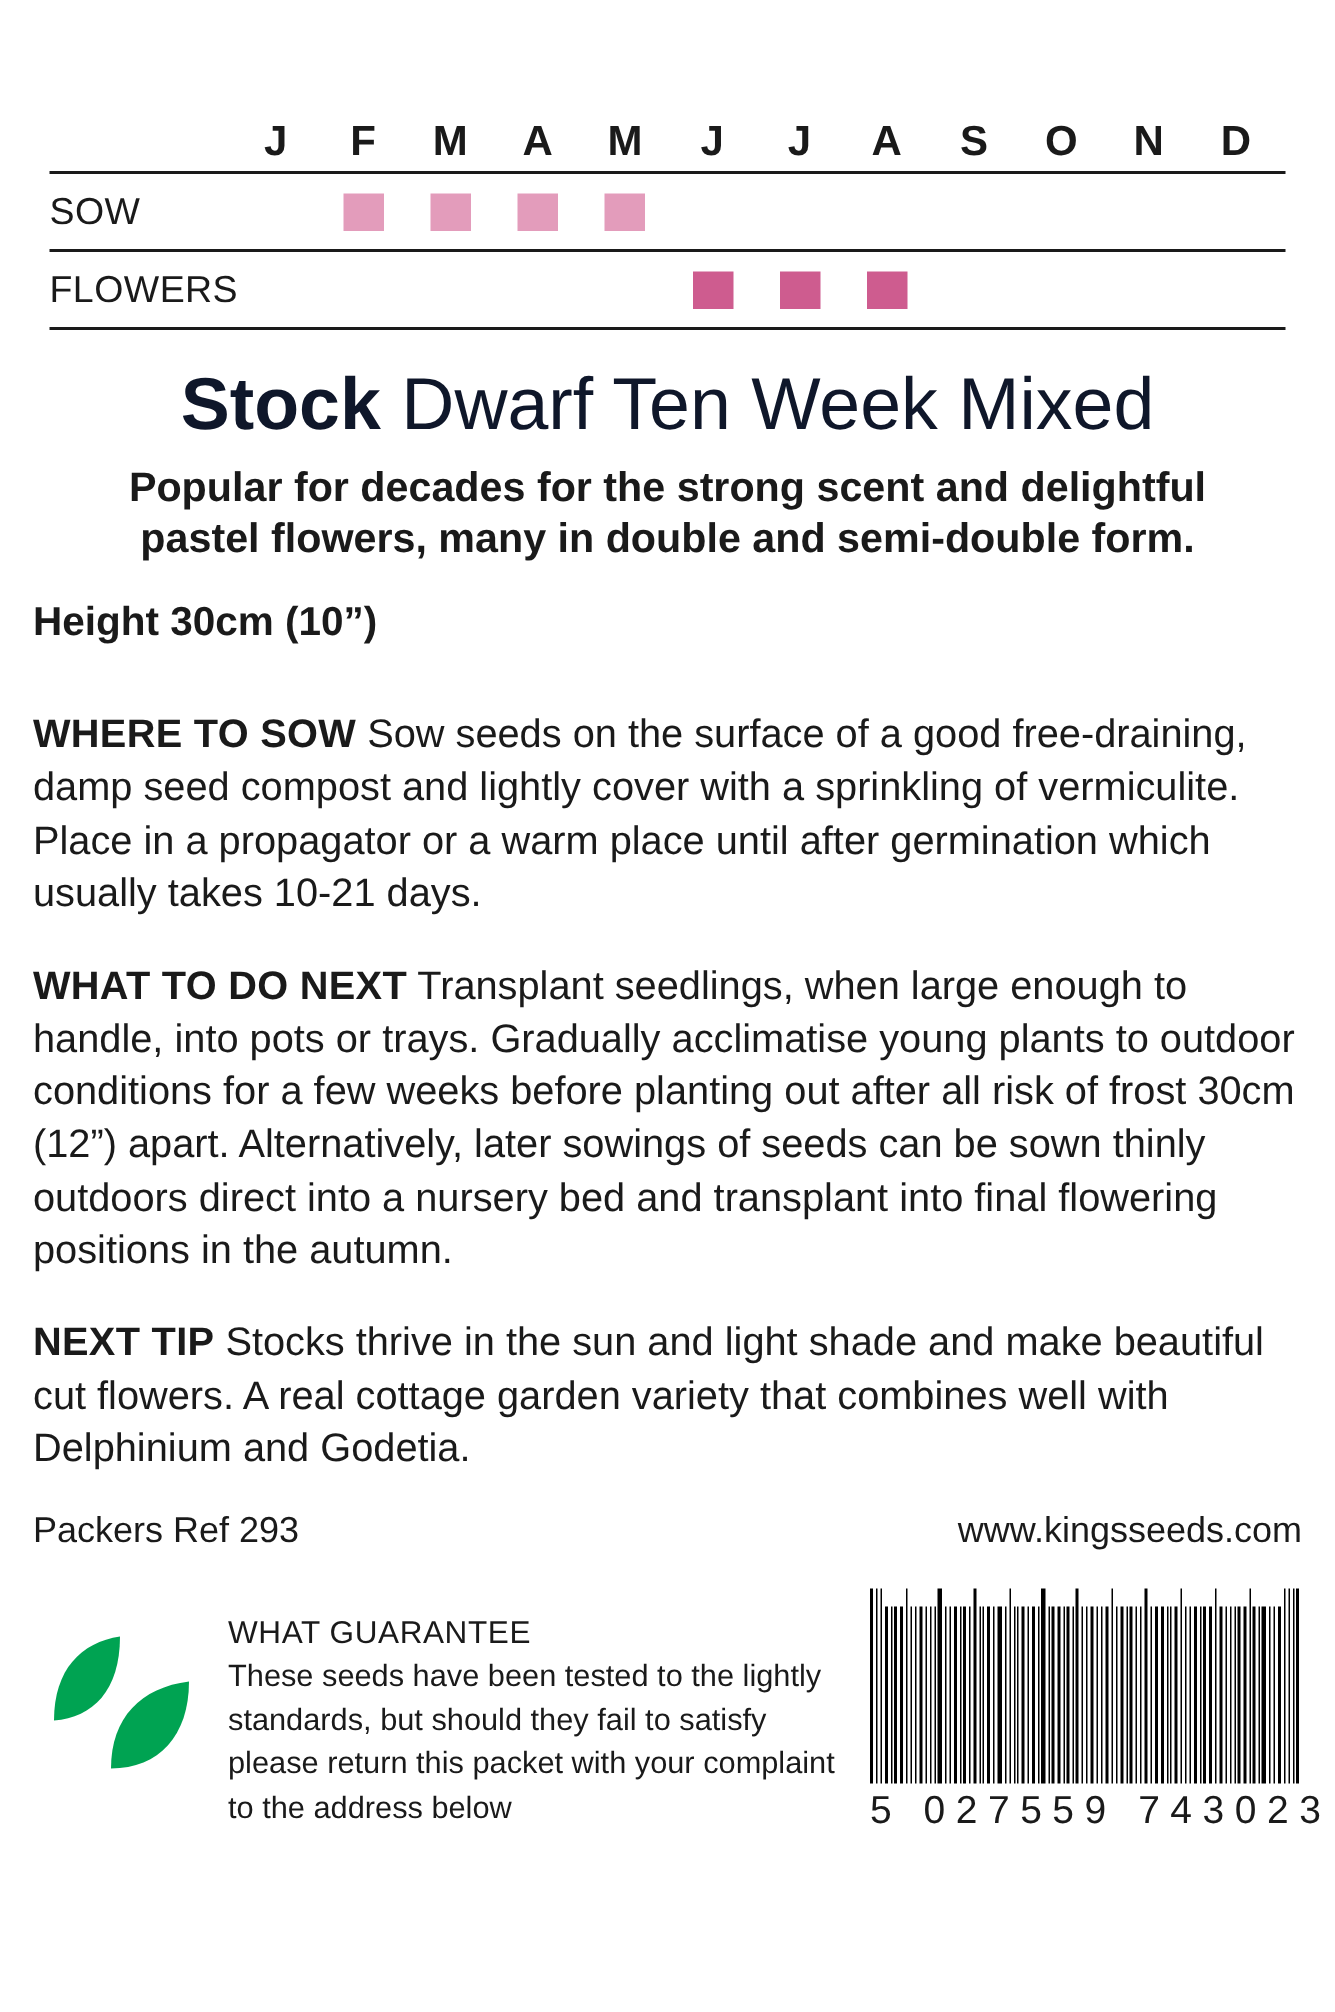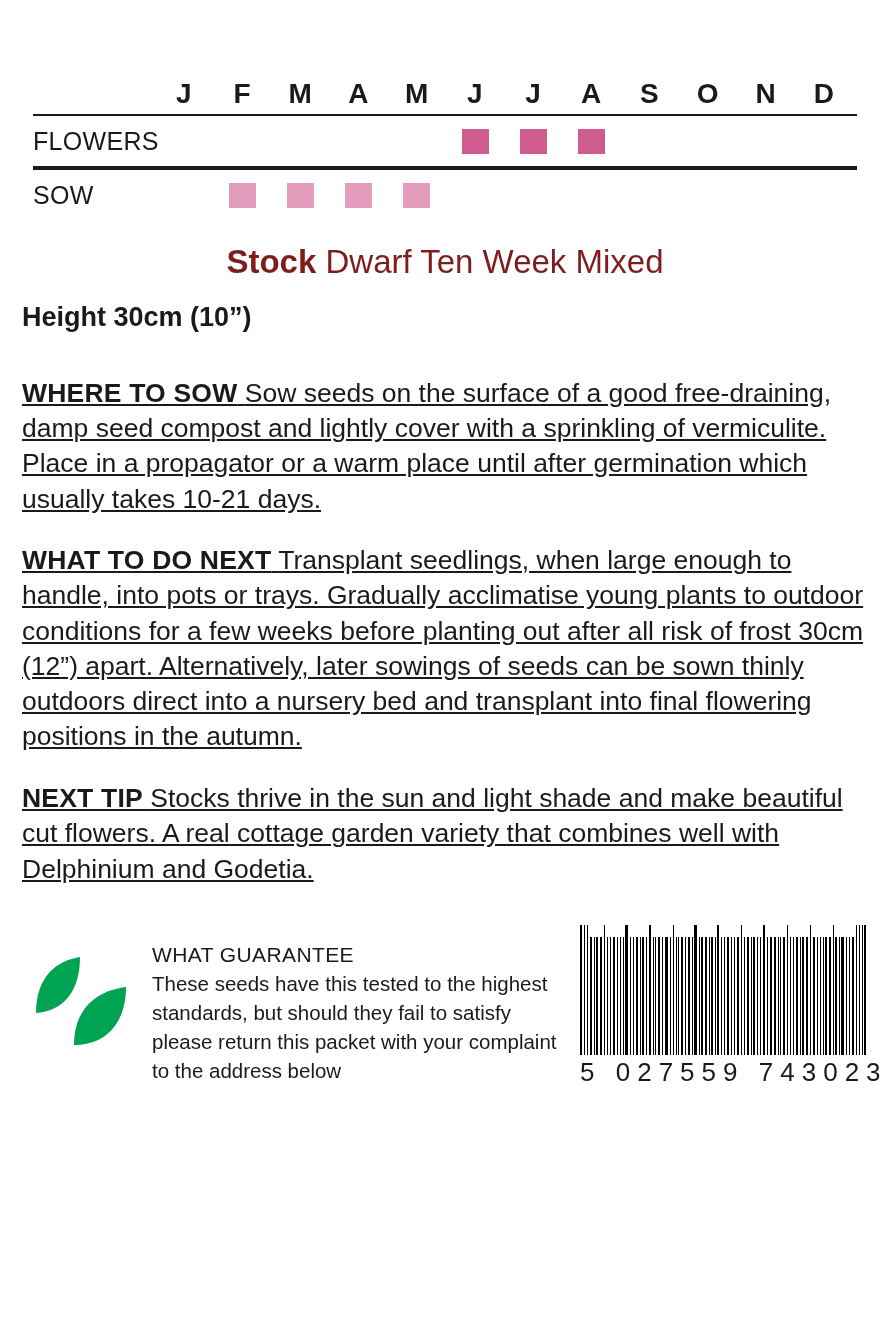--- a/index.html
+++ b/index.html
@@ -79,23 +79,23 @@
   .chip.sow { background: #e39cbb; }
   .chip.flower { background: #ce5c8f; }
 
   
   .title-block {
     text-align: center;
     margin-top: 24px;
     padding: 0 33px;
   }
   .title {
-    font-size: 33px;
+    font-size: 49px;
     line-height: 1.1;
-    color: #7f1d1d;
+    color: #0f172a;
   }
   .title .name { font-weight: bold; }
   .title .variety { font-weight: normal; }
   .subtitle {
     font-size: 27.5px;
     font-weight: bold;
     line-height: 1.25;
     margin-top: 10px;
     padding: 0 14px;
   }
@@ -109,21 +109,20 @@
     font-size: 27px;
     font-weight: bold;
   }
 
   
   .body-copy {
     padding: 0 22px;
     margin-top: 16px;
     font-size: 26.5px;
     line-height: 1.33;
-    text-decoration: underline;
   }
   .para {
     margin-bottom: 14px;
   }
   .para b {
     font-weight: bold;
     letter-spacing: 0.2px;
   }
 
   
@@ -212,75 +211,76 @@
         <div class="m">A</div>
         <div class="m">M</div>
         <div class="m">J</div>
         <div class="m">J</div>
         <div class="m">A</div>
         <div class="m">S</div>
         <div class="m">O</div>
         <div class="m">N</div>
         <div class="m">D</div>
       </div>
+    <div class="cal-row">
+      <div class="cal-label">SOW</div>
+      <div class="cal-track" id="track-sow">
+          <div class="cal-cell"></div>
+          <div class="cal-cell">
+            <div class="chip sow"></div>
+          </div>
+          <div class="cal-cell">
+            <div class="chip sow"></div>
+          </div>
+          <div class="cal-cell">
+            <div class="chip sow"></div>
+          </div>
+          <div class="cal-cell">
+            <div class="chip sow"></div>
+          </div>
+          <div class="cal-cell"></div>
+          <div class="cal-cell"></div>
+          <div class="cal-cell"></div>
+          <div class="cal-cell"></div>
+          <div class="cal-cell"></div>
+          <div class="cal-cell"></div>
+          <div class="cal-cell"></div>
+        </div>
+    </div>
     <div class="cal-row last">
       <div class="cal-label">FLOWERS</div>
       <div class="cal-track" id="track-flowers">
           <div class="cal-cell"></div>
           <div class="cal-cell"></div>
           <div class="cal-cell"></div>
           <div class="cal-cell"></div>
           <div class="cal-cell"></div>
           <div class="cal-cell">
             <div class="chip flower"></div>
           </div>
           <div class="cal-cell">
             <div class="chip flower"></div>
           </div>
           <div class="cal-cell">
             <div class="chip flower"></div>
           </div>
-          <div class="cal-cell"></div>
-          <div class="cal-cell"></div>
-          <div class="cal-cell"></div>
-          <div class="cal-cell"></div>
-        </div>
-    </div>
-    <div class="cal-row">
-      <div class="cal-label">SOW</div>
-      <div class="cal-track" id="track-sow">
-          <div class="cal-cell"></div>
-          <div class="cal-cell">
-            <div class="chip sow"></div>
-          </div>
-          <div class="cal-cell">
-            <div class="chip sow"></div>
-          </div>
-          <div class="cal-cell">
-            <div class="chip sow"></div>
-          </div>
-          <div class="cal-cell">
-            <div class="chip sow"></div>
-          </div>
-          <div class="cal-cell"></div>
-          <div class="cal-cell"></div>
-          <div class="cal-cell"></div>
           <div class="cal-cell"></div>
           <div class="cal-cell"></div>
           <div class="cal-cell"></div>
           <div class="cal-cell"></div>
         </div>
     </div>
   </div>
 
   <div class="title-block">
     <div class="title">
       <span class="name">Stock</span>
       <span class="variety">Dwarf Ten Week Mixed</span>
     </div>
+    <div class="subtitle">Popular for decades for the strong scent and delightful pastel flowers, many in double and semi-double form.</div>
   </div>
 
   <div class="attrs">
     <div>Height 30cm (10”)</div>
   </div>
 
   <div class="body-copy">
     <p class="para">
       <b>WHERE TO SOW</b>
       <span>Sow seeds on the surface of a good free-draining, damp seed compost and lightly cover with a sprinkling of vermiculite. Place in a propagator or a warm place until after germination which usually takes 10-21 days.</span>
@@ -288,31 +288,35 @@
     <p class="para">
       <b>WHAT TO DO NEXT</b>
       <span>Transplant seedlings, when large enough to handle, into pots or trays. Gradually acclimatise young plants to outdoor conditions for a few weeks before planting out after all risk of frost 30cm (12”) apart. Alternatively, later sowings of seeds can be sown thinly outdoors direct into a nursery bed and transplant into final flowering positions in the autumn.</span>
     </p>
     <p class="para">
       <b>NEXT TIP</b>
       <span>Stocks thrive in the sun and light shade and make beautiful cut flowers. A real cottage garden variety that combines well with Delphinium and Godetia.</span>
     </p>
   </div>
 
+  <div class="ref-row">
+    <div>Packers Ref 293</div>
+    <div>www.kingsseeds.com</div>
+  </div>
 
   <div class="bottom">
     <div class="leaf-logo">
       <svg width="118" height="100" viewBox="0 0 118 100" aria-hidden="true">
         <path d="M58 4 C58 40, 40 58, 14 60 C14 26, 32 8, 58 4 Z" fill="#00a352"></path>
         <path d="M104 34 C104 70, 84 92, 52 92 C52 58, 72 38, 104 34 Z" fill="#00a352"></path>
       </svg>
     </div>
     <div class="guarantee">
       <div class="guarantee-title">WHAT GUARANTEE</div>
-      <div class="guarantee-text">These seeds have this tested to the highest standards, but should they fail to satisfy please return this packet with your complaint to the address below</div>
+      <div class="guarantee-text">These seeds have been tested to the lightly standards, but should they fail to satisfy please return this packet with your complaint to the address below</div>
     </div>
     <div class="barcode-wrap">
       <div class="barcode" id="barcode">
           <div class="bar" style="width: 3px; height: 130px;"></div>
           <div class="bar" style="width: 2px; height: 130px;"></div>
           <div class="bar" style="width: 1px; height: 130px;"></div>
           <div class="bar" style="width: 3px; height: 118px;"></div>
           <div class="bar" style="width: 1px; height: 118px;"></div>
           <div class="bar" style="width: 2px; height: 118px;"></div>
           <div class="bar" style="width: 4px; height: 118px;"></div>

